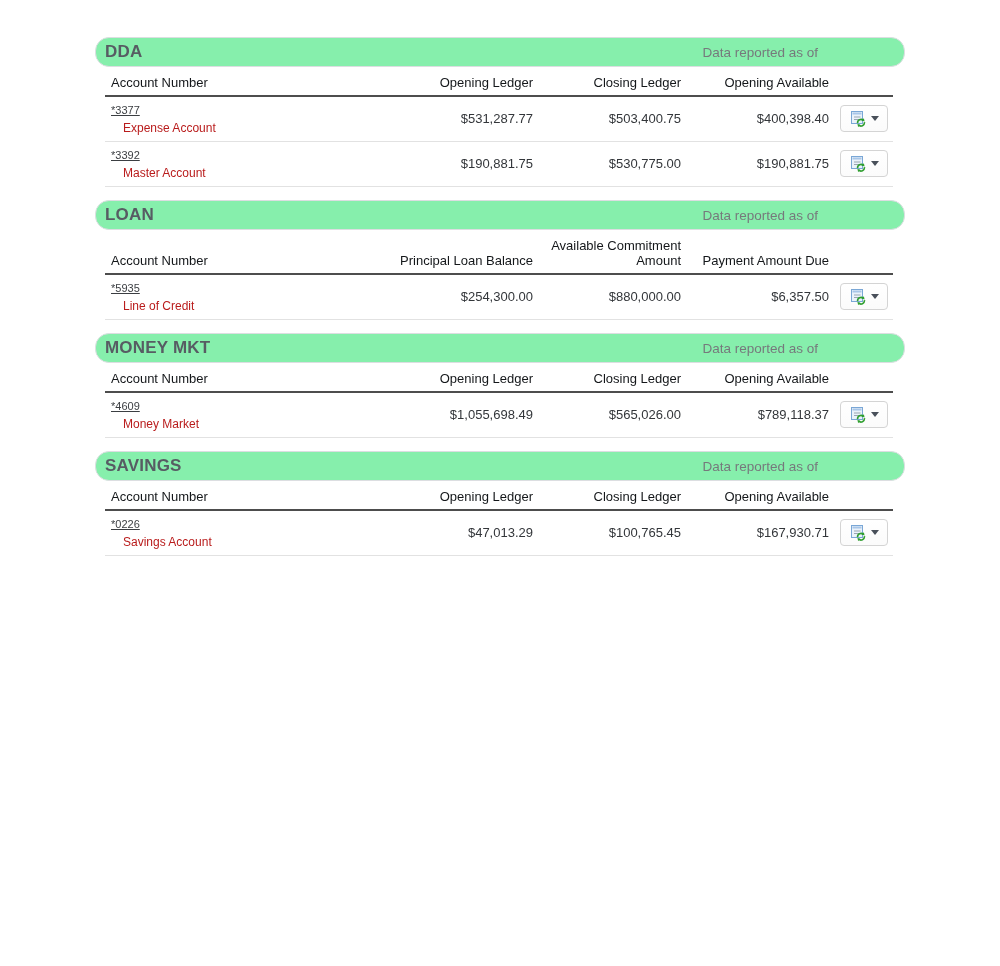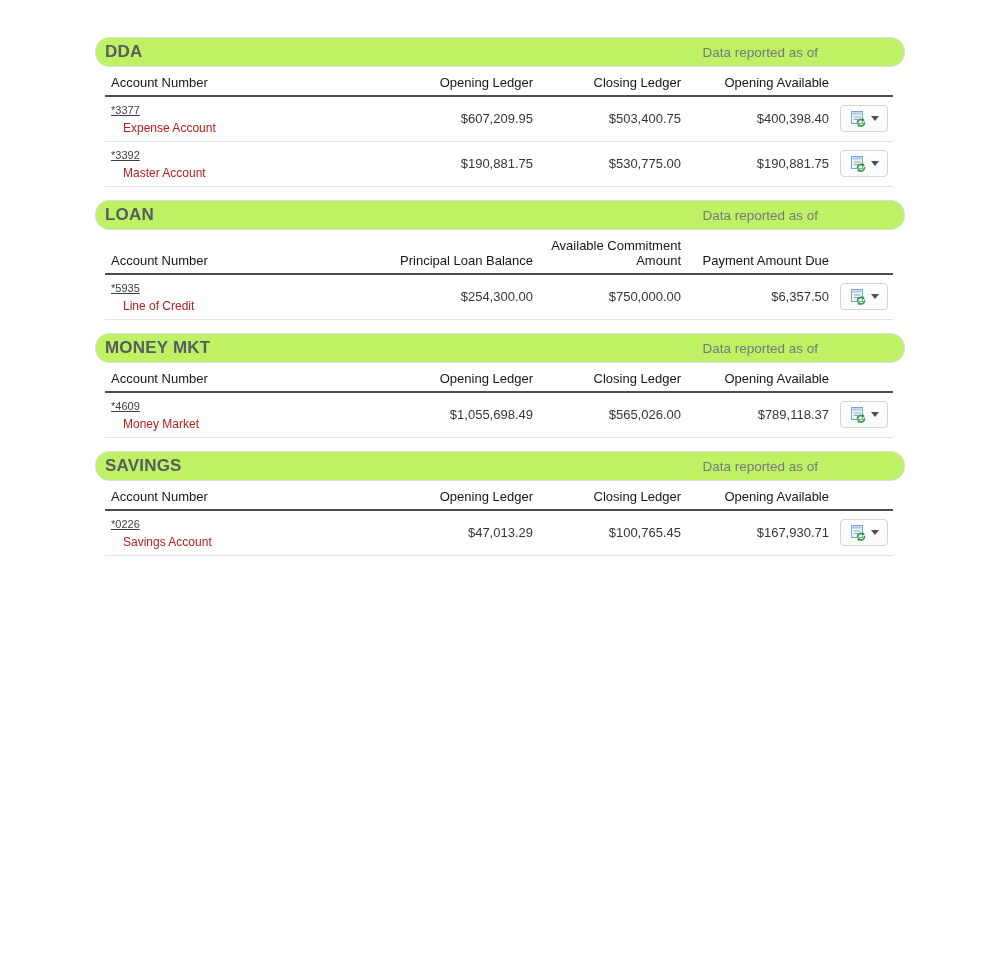--- a/index.html
+++ b/index.html
@@ -26,21 +26,21 @@
   .section { width: 810px; }
   .section-header {
     margin-top: 13px;
     height: 30px;
     border: 1px solid #dcdee1;
     border-radius: 14px;
     display: flex;
     align-items: center;
     justify-content: space-between;
     padding: 0 86px 0 9px;
-    background: #bef264;
+    background: #86efac;
   }
   .section-title {
     font-size: 17px;
     font-weight: 700;
     color: #575c63;
     letter-spacing: 0.2px;
   }
   .reported-label {
     font-size: 13.5px;
     color: #76797c;
@@ -139,21 +139,21 @@
           <th>Opening Available</th>
           <th></th>
         </tr>
       </thead>
       <tbody>
   <tr>
     <td class="cell-acct">
       <a class="acct-link" href="#">*3377</a>
       <div class="acct-sublabel">Expense Account</div>
     </td>
-    <td class="cell-amount">$607,209.95</td>
+    <td class="cell-amount">$531,287.77</td>
     <td class="cell-amount">$503,400.75</td>
     <td class="cell-amount">$400,398.40</td>
     <td class="cell-action">
       <button class="action-btn">
         <svg width="17" height="16" viewBox="0 0 17 16">
           <rect x="1.5" y="0.5" width="11" height="12" fill="#eaf2fb" stroke="#7aa7d6"></rect>
           <rect x="2.5" y="1.5" width="9" height="2" fill="#a8c6e8"></rect>
           <line x1="4" y1="6" x2="10.5" y2="6" stroke="#9aa6b2" stroke-width="1"></line>
           <line x1="4" y1="8.5" x2="10.5" y2="8.5" stroke="#9aa6b2" stroke-width="1"></line>
           <path d="M7.6 12.2 A 3.4 3.4 0 0 1 13.4 9.4" fill="none" stroke="#2f9e2f" stroke-width="1.6"></path>
@@ -216,21 +216,21 @@
           <th></th>
         </tr>
       </thead>
       <tbody>
   <tr>
     <td class="cell-acct">
       <a class="acct-link" href="#">*5935</a>
       <div class="acct-sublabel">Line of Credit</div>
     </td>
     <td class="cell-amount">$254,300.00</td>
-    <td class="cell-amount">$750,000.00</td>
+    <td class="cell-amount">$880,000.00</td>
     <td class="cell-amount">$6,357.50</td>
     <td class="cell-action">
       <button class="action-btn">
         <svg width="17" height="16" viewBox="0 0 17 16">
           <rect x="1.5" y="0.5" width="11" height="12" fill="#eaf2fb" stroke="#7aa7d6"></rect>
           <rect x="2.5" y="1.5" width="9" height="2" fill="#a8c6e8"></rect>
           <line x1="4" y1="6" x2="10.5" y2="6" stroke="#9aa6b2" stroke-width="1"></line>
           <line x1="4" y1="8.5" x2="10.5" y2="8.5" stroke="#9aa6b2" stroke-width="1"></line>
           <path d="M7.6 12.2 A 3.4 3.4 0 0 1 13.4 9.4" fill="none" stroke="#2f9e2f" stroke-width="1.6"></path>
           <polygon points="13.9,7.2 14.6,10.6 11.4,9.4" fill="#2f9e2f"></polygon>

